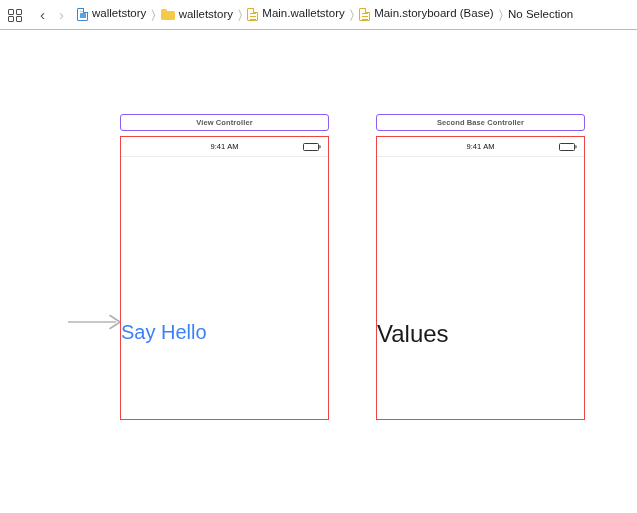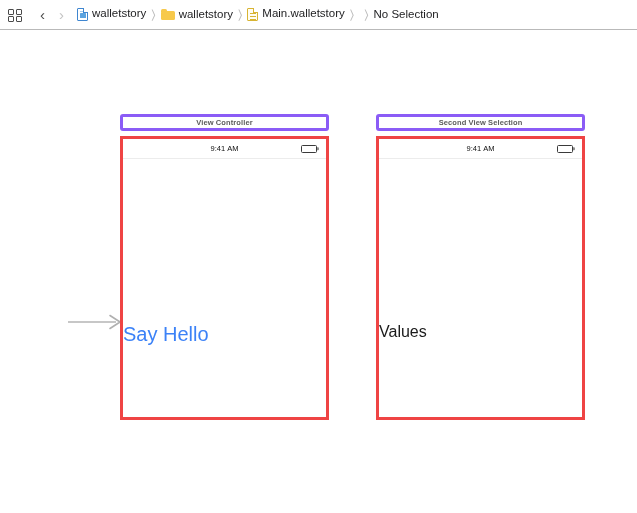--- a/index.html
+++ b/index.html
@@ -176,40 +176,40 @@
   .scene {
     position: absolute;
     top: 83px;           
     width: 209px;
   }
   .scene.left  { left: 120px; }
   .scene.right { left: 376px; }
 
   .scene-titlebar {
     height: 17px;
-    border: 3px solid #8b5cf6;
+    border: 1px solid #8b5cf6;
     border-radius: 3px;
     background: #ffffff;
     display: flex;
     align-items: center;
     justify-content: center;
     box-sizing: border-box;
   }
   .scene-titlebar-label {
     font-size: 7.5px;
     font-weight: bold;
     color: #5a5a5a;
     letter-spacing: 0.1px;
     line-height: 1;
   }
 
   .device {
     margin-top: 5px;
     height: 284px;
-    border: 3px solid #ef4444;
+    border: 1px solid #ef4444;
     background: #ffffff;
     box-sizing: border-box;
     position: relative;
   }
 
   .status-bar {
     position: relative;
     height: 19px;
     border-bottom: 1px solid #ececec;
     display: flex;
@@ -264,21 +264,21 @@
     top: 165px;
     text-align: left;
     line-height: 1;
     white-space: nowrap;
   }
   .center-label.button-label {
     font-size: 20px;
     color: #3c82f7;
   }
   .center-label.plain-label {
-    font-size: 16px;
+    font-size: 24px;
     color: #1a1a1a;
   }
 
   
   #entry-arrow {
     position: absolute;
     left: 68px;
     top: 283px;          
     width: 54px;
     height: 16px;
@@ -322,20 +322,27 @@
 
     <div class="crumb">
       <span class="doc-icon yellow">
         <span class="sheet"></span>
           <span class="fold"></span>
       </span>
       <span class="crumb-label">Main.walletstory</span>
     </div>
     <span class="crumb-sep">〉</span>
 
+    <div class="crumb">
+      <span class="doc-icon yellow">
+        <span class="sheet"></span>
+          <span class="fold"></span>
+      </span>
+      <span class="crumb-label">Main.storyboard (Base)</span>
+    </div>
     <span class="crumb-sep">〉</span>
 
     <div class="crumb">
       <span class="crumb-label">No Selection</span>
     </div>
 
   </div>
 </div>
 
 <div id="canvas">
@@ -357,21 +364,21 @@
         </span>
       </div>
       <div class="device-body">
         <div class="center-label button-label">Say Hello</div>
       </div>
     </div>
   </div>
 
   <div class="scene right">
     <div class="scene-titlebar">
-      <span class="scene-titlebar-label">Second View Selection</span>
+      <span class="scene-titlebar-label">Second Base Controller</span>
     </div>
     <div class="device">
       <div class="status-bar">
         <span class="status-time">9:41 AM</span>
         <span class="battery-icon">
           <span class="fill"></span><span class="nub"></span>
         </span>
       </div>
       <div class="device-body">
         <div class="center-label plain-label">Values</div>

